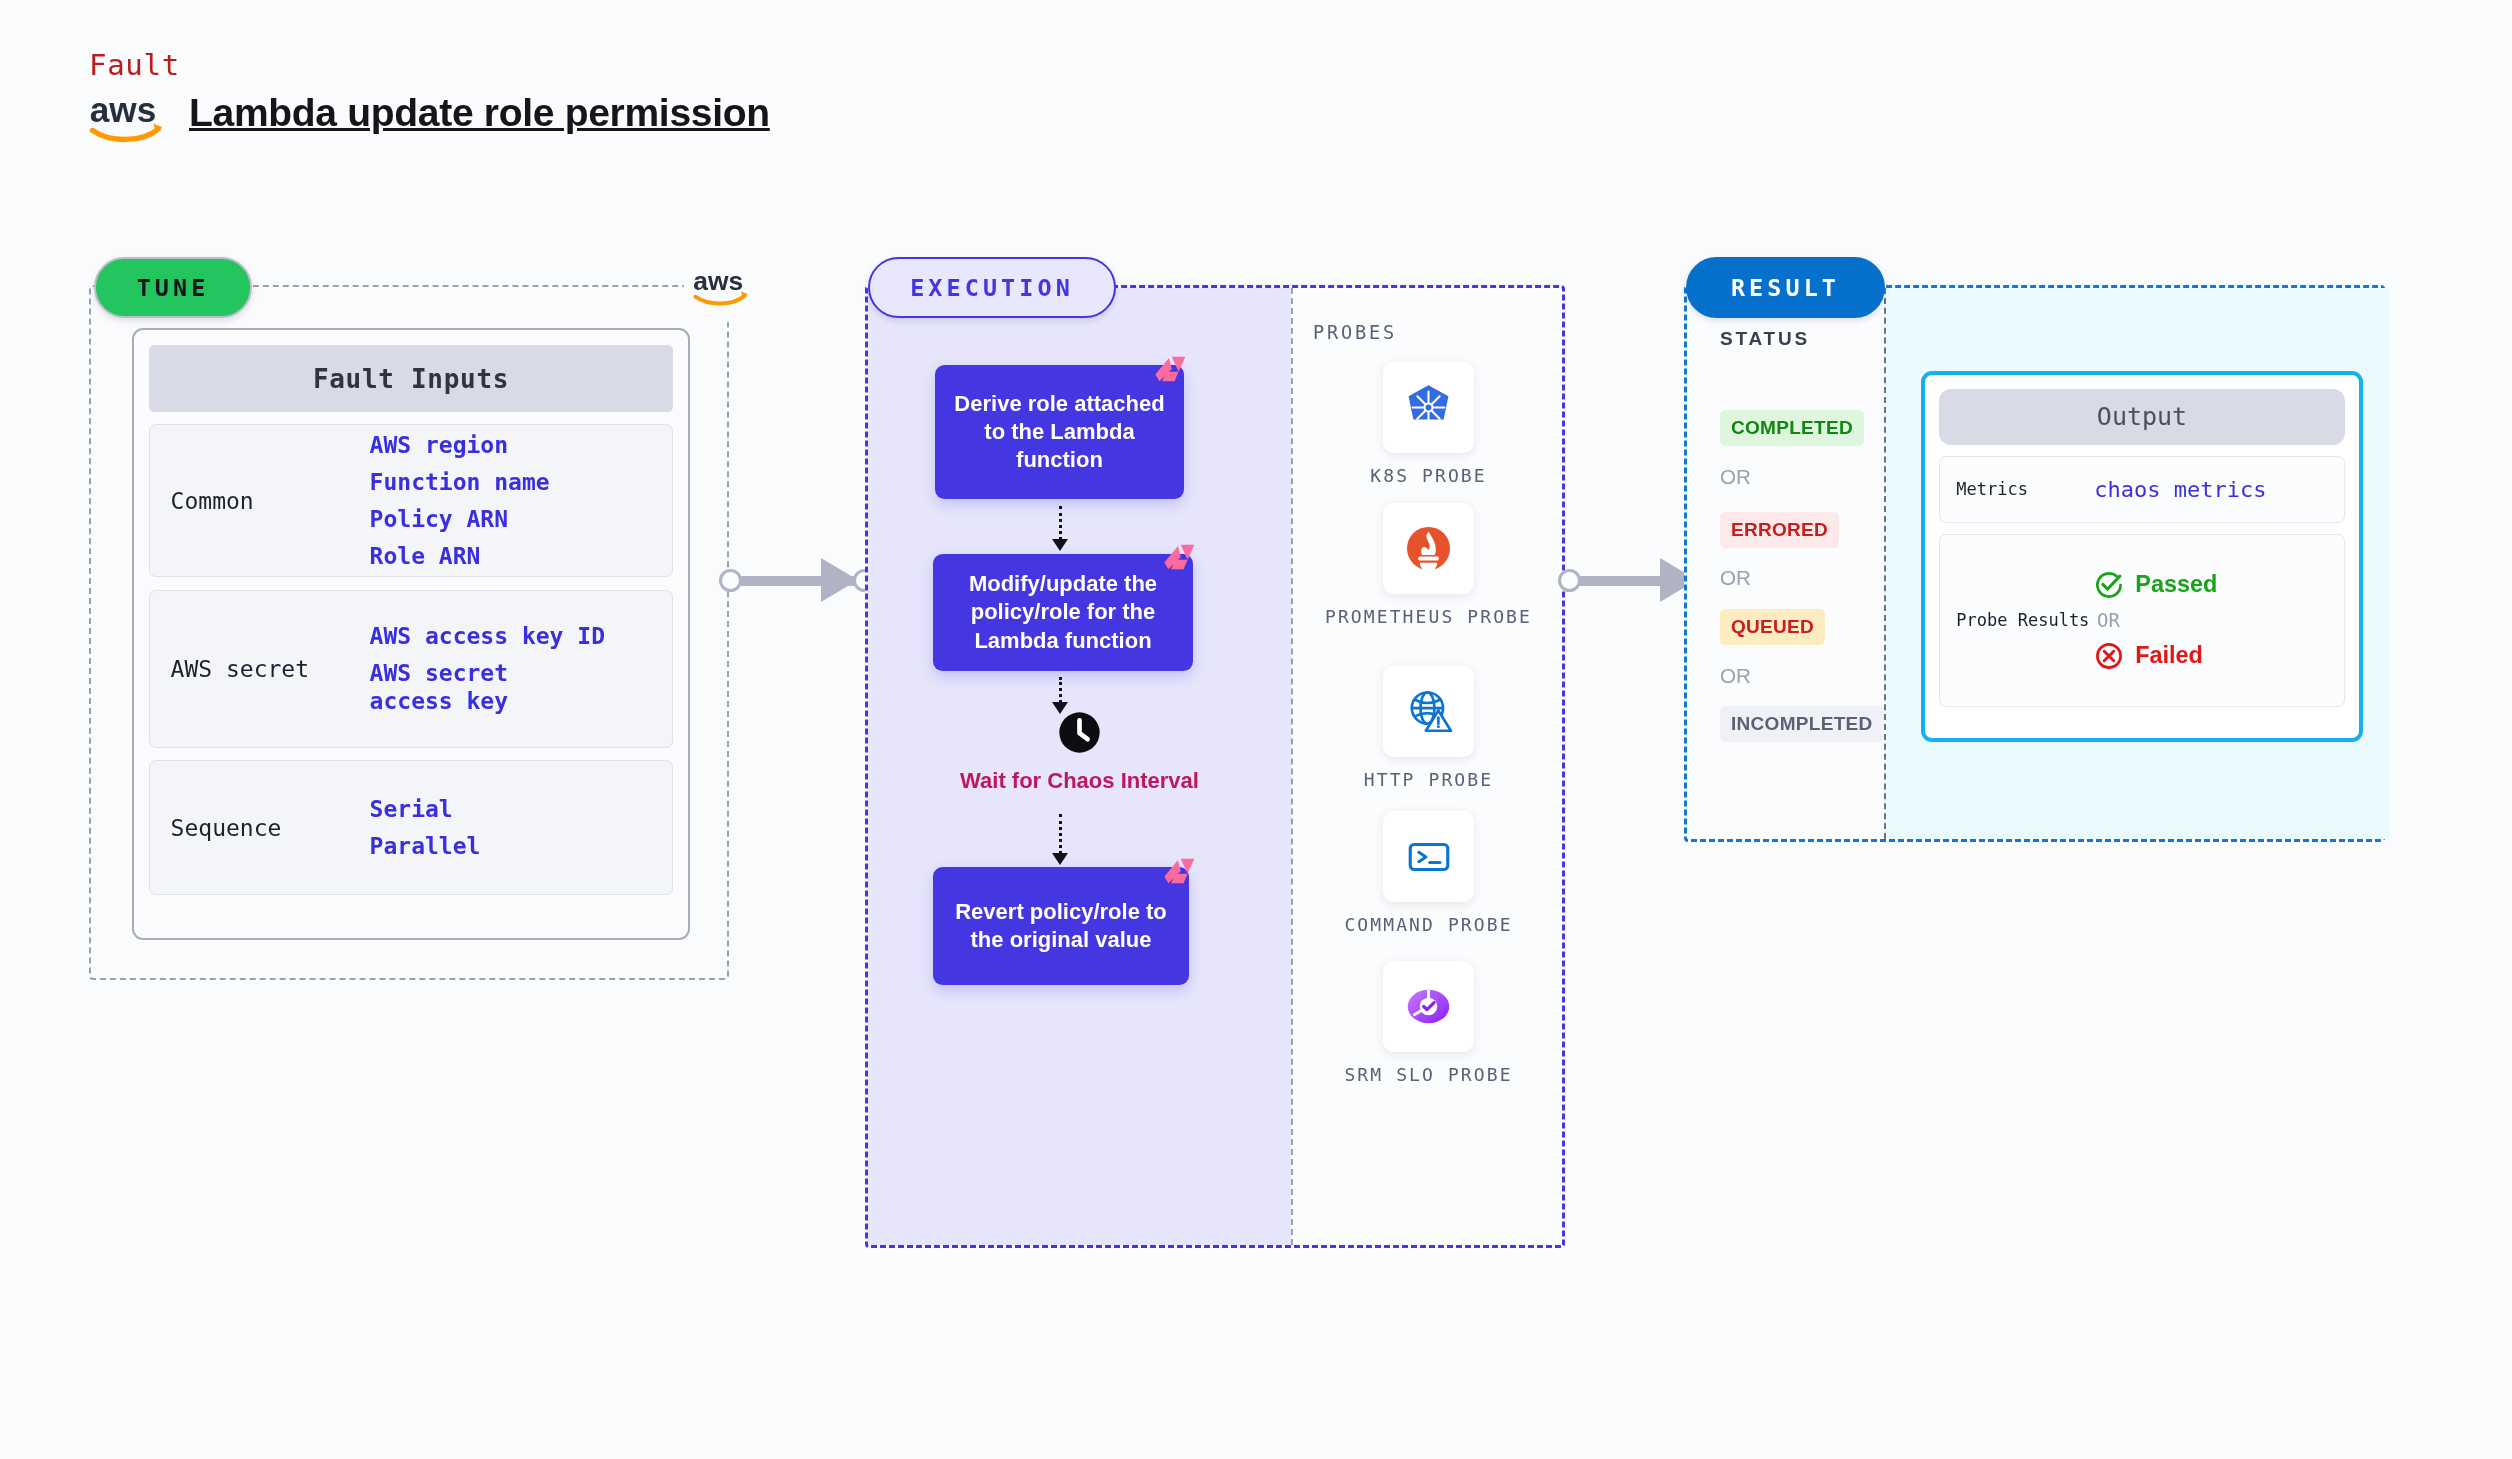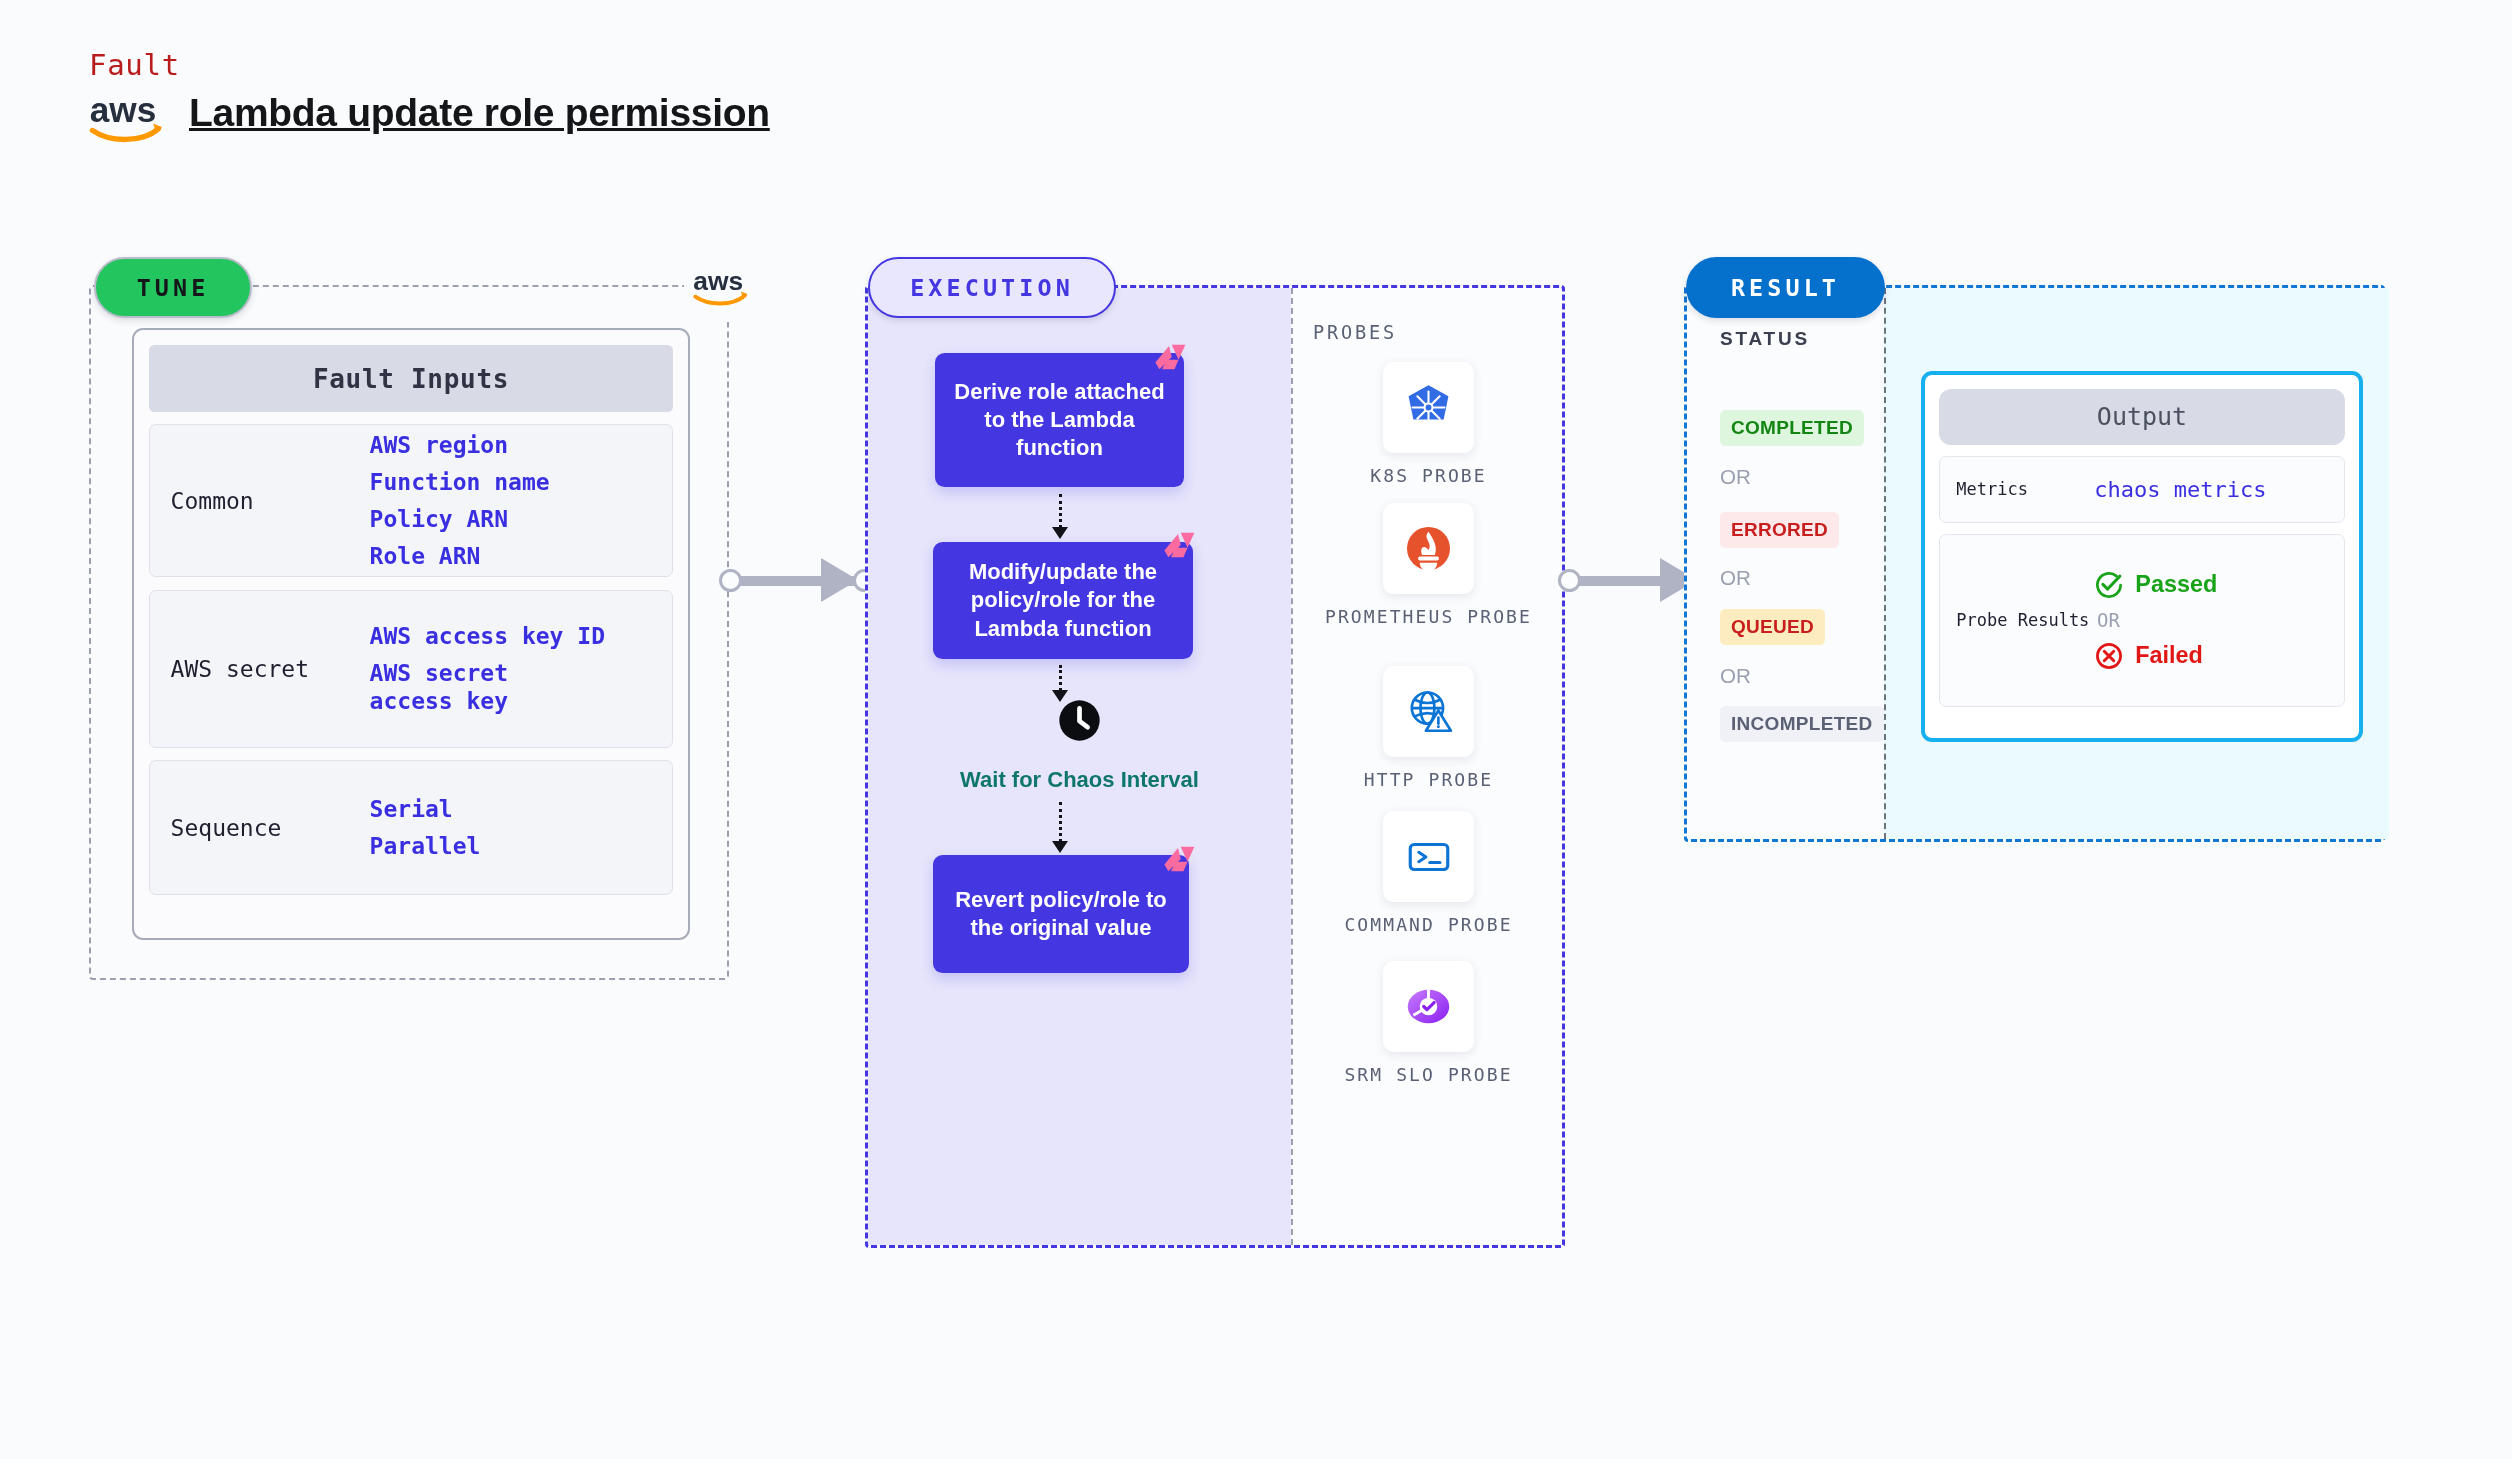--- a/index.html
+++ b/index.html
@@ -112,21 +112,21 @@
     position: absolute; left: 0; top: 0;
     width: 423px; height: 100%;
     background: #e6e5fb;
   }
   .exec-split {
     position: absolute; left: 423px; top: 0;
     width: 0; height: 100%;
     border-left: 2.1px dashed #9aa0b0;
   }
 
-  .flow { position: absolute; left: 0; top: 0; width: 498px; height: 100%; }
+  .flow { position: absolute; left: 0; top: 12px; width: 498px; height: 100%; }
   .node {
     position: absolute;
     background: #4436e0; border-radius: 9.6px;
     color: #ffffff; font-size: 22px; font-weight: bold;
     line-height: 1.28; text-align: center;
     display: flex; align-items: center; justify-content: center;
     padding: 8.3px 12.4px;
     box-shadow: 0 5.5px 12.4px rgba(68,54,224,.20);
   }
   .litmus { position: absolute; width: 36px; height: 30px; }
@@ -140,21 +140,21 @@
   }
   .arrow-head {
     position: absolute; width: 0; height: 0;
     border-left: 8.3px solid transparent;
     border-right: 8.3px solid transparent;
     border-top: 12.4px solid #111318;
   }
   .clock-wrap { position: absolute; left: 0; width: 423px; text-align: center; }
   .clock { width: 43px; height: 43px; }
   .clock-lbl {
-    margin-top: 22px; font-size: 22px; font-weight: bold; color: #0f766e;
+    margin-top: 11px; font-size: 22px; font-weight: bold; color: #be185d;
     line-height: 1.28;
   }
 
   
   .probes { position: absolute; left: 423px; top: 0; width: 275px; height: 100%; }
   .probes-title {
     position: absolute; left: 22px; top: 34px;
     font-family: "DejaVu Sans Mono", monospace;
     font-size: 18.6px; color: #5b6175; letter-spacing: 2.8px;
   }

